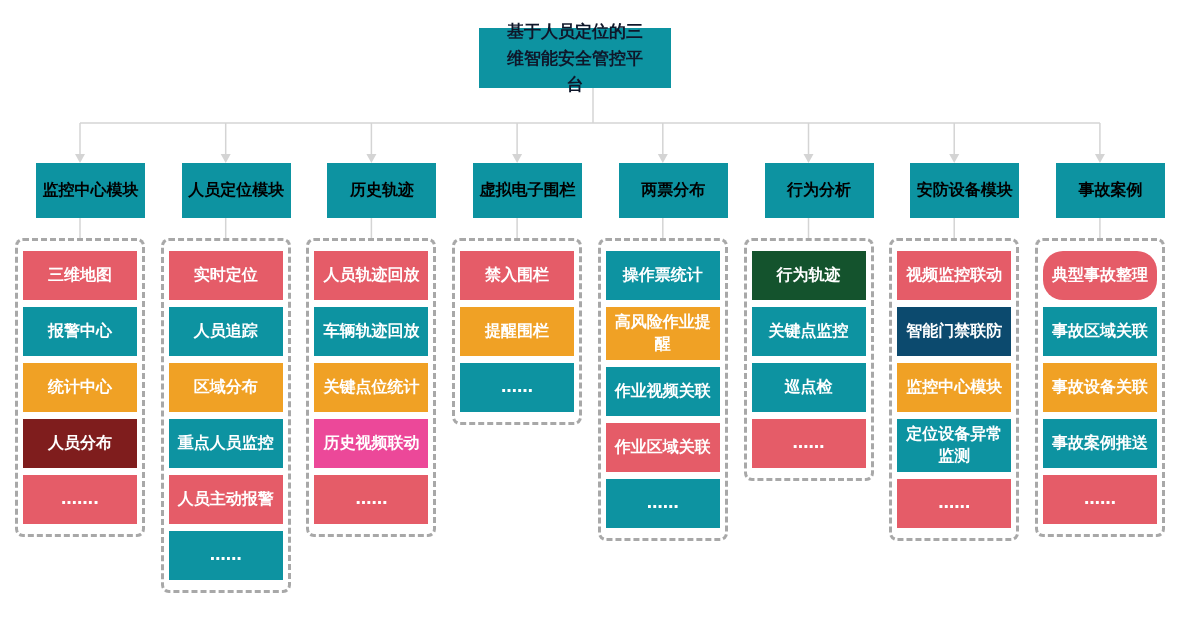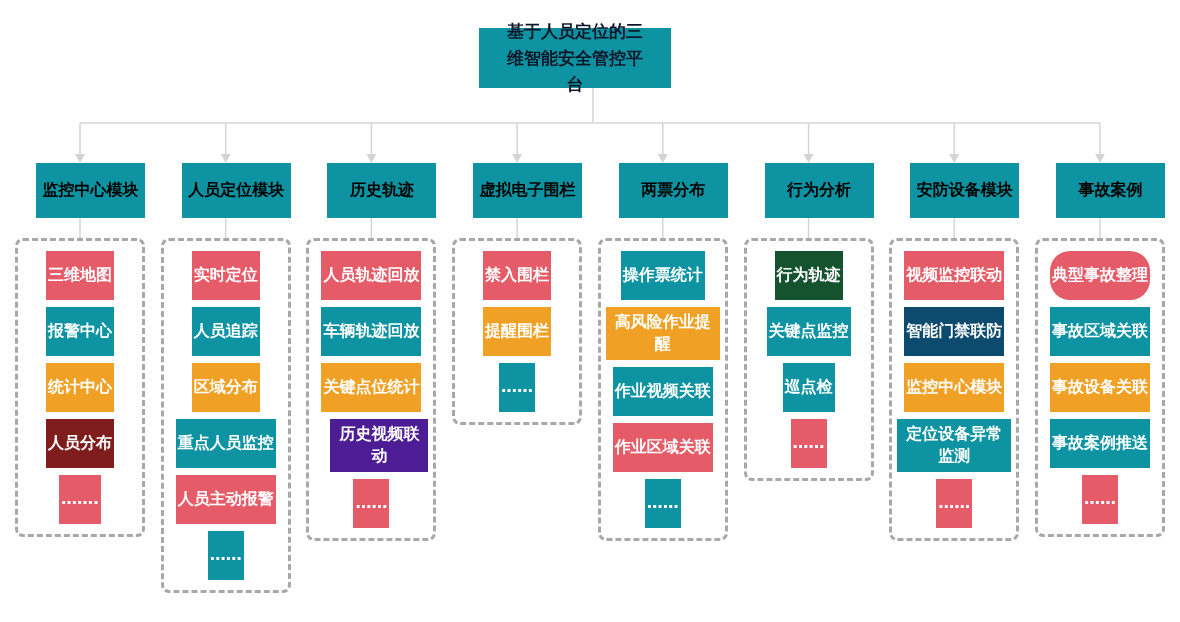--- a/index.html
+++ b/index.html
@@ -70,21 +70,20 @@
   }
   .col-body {
     margin-top: 20px;
     border: 3px dashed #A8A8A8;
     border-radius: 8px;
     padding: 10px 5px;
     display: flex;
     flex-direction: column;
     gap: 7px;
     background: #ffffff;
-    align-items: center;
   }
   .item {
     min-height: 49px;
     color: #ffffff;
     font-size: 16px;
     font-weight: bold;
     line-height: 1.4;
     display: flex;
     align-items: center;
     justify-content: center;
@@ -147,21 +146,21 @@
           <div class="item" style="background: rgb(229, 92, 104);">人员主动报警</div>
           <div class="item" style="background: rgb(13, 147, 161);">……</div>
         </div>
       </div>
       <div class="column">
         <div class="col-header" style="background: rgb(13, 147, 161);">历史轨迹</div>
         <div class="col-body" style="border-color: rgb(168, 168, 168);">
           <div class="item" style="background: rgb(229, 92, 104);">人员轨迹回放</div>
           <div class="item" style="background: rgb(13, 147, 161);">车辆轨迹回放</div>
           <div class="item" style="background: rgb(240, 161, 37);">关键点位统计</div>
-          <div class="item" style="background: #4c1d95; margin-left: 16px;">历史视频联动</div>
+          <div class="item" style="background: #ec4899;">历史视频联动</div>
           <div class="item" style="background: rgb(229, 92, 104);">……</div>
         </div>
       </div>
       <div class="column">
         <div class="col-header" style="background: rgb(13, 147, 161);">虚拟电子围栏</div>
         <div class="col-body" style="border-color: rgb(168, 168, 168);">
           <div class="item" style="background: rgb(229, 92, 104);">禁入围栏</div>
           <div class="item" style="background: rgb(240, 161, 37);">提醒围栏</div>
           <div class="item" style="background: rgb(13, 147, 161);">……</div>
         </div>

